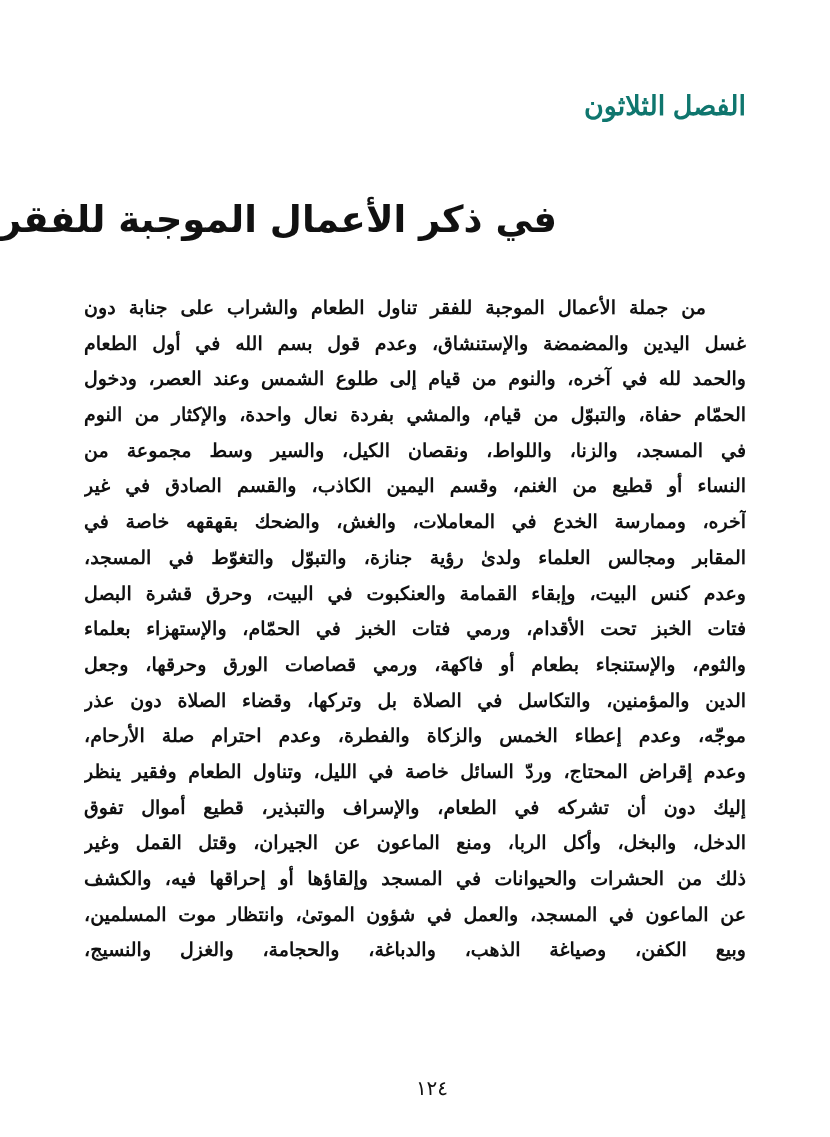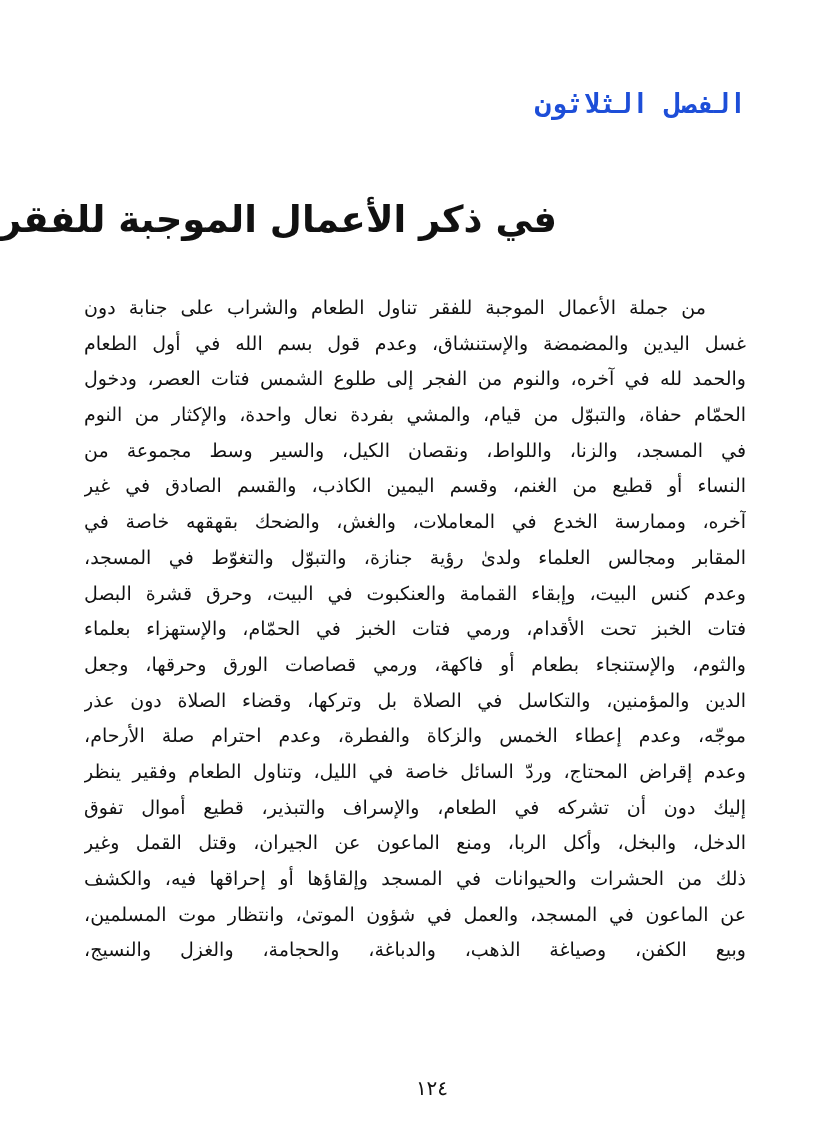--- a/index.html
+++ b/index.html
@@ -19,25 +19,25 @@
       position: absolute;
       left: 0;
       top: 0;
       width: 830px;
       height: 1137px;
     }
     .chapter-label {
       position: absolute;
       right: 84px;
       top: 86px;
-      font-family: Liberation Mono, monospace;
+      font-family: Liberation Sans, sans-serif;
       font-weight: bold;
       font-size: 27px;
       line-height: 40px;
-      color: #1d4ed8;
+      color: #0f766e;
       direction: rtl;
       white-space: nowrap;
       margin-left: 39px;
     }
     .chapter-title {
       position: absolute;
       left: 0;
       right: 0;
       top: 190px;
       text-align: left;
@@ -53,20 +53,21 @@
       left: 84px;
       right: 84px;
       top: 290px;
       font-family: "DejaVu Serif", serif;
       font-size: 19px;
       line-height: 35.7px;
       text-align: justify;
       text-align-last: justify;
       direction: rtl;
       color: #111111;
+      font-weight: bold;
     }
     .body-line {
       display: block;
       text-align: justify;
       text-align-last: justify;
       white-space: nowrap;
       overflow: hidden;
       height: 35.7px;
     }
     .body-line.first {
@@ -89,21 +90,21 @@
 </head>
 <body>
 
 <div class="page">
   <div class="chapter-label">الفصل الثلاثون</div>
   <div class="chapter-title">في ذكر الأعمال الموجبة للفقر</div>
 
   <div class="body-text">
     <span class="body-line first">من جملة الأعمال الموجبة للفقر تناول الطعام والشراب على جنابة دون</span>
     <span class="body-line">غسل اليدين والمضمضة والإستنشاق، وعدم قول بسم الله في أول الطعام</span>
-    <span class="body-line">والحمد لله في آخره، والنوم من الفجر إلى طلوع الشمس فتات العصر، ودخول</span>
+    <span class="body-line">والحمد لله في آخره، والنوم من قيام إلى طلوع الشمس وعند العصر، ودخول</span>
     <span class="body-line">الحمّام حفاة، والتبوّل من قيام، والمشي بفردة نعال واحدة، والإكثار من النوم</span>
     <span class="body-line">في المسجد، والزنا، واللواط، ونقصان الكيل، والسير وسط مجموعة من</span>
     <span class="body-line">النساء أو قطيع من الغنم، وقسم اليمين الكاذب، والقسم الصادق في غير</span>
     <span class="body-line">آخره، وممارسة الخدع في المعاملات، والغش، والضحك بقهقهه خاصة في</span>
     <span class="body-line">المقابر ومجالس العلماء ولدىٰ رؤية جنازة، والتبوّل والتغوّط في المسجد،</span>
     <span class="body-line">وعدم كنس البيت، وإبقاء القمامة والعنكبوت في البيت، وحرق قشرة البصل</span>
     <span class="body-line">فتات الخبز تحت الأقدام، ورمي فتات الخبز في الحمّام، والإستهزاء بعلماء</span>
     <span class="body-line">والثوم، والإستنجاء بطعام أو فاكهة، ورمي قصاصات الورق وحرقها، وجعل</span>
     <span class="body-line">الدين والمؤمنين، والتكاسل في الصلاة بل وتركها، وقضاء الصلاة دون عذر</span>
     <span class="body-line">موجّه، وعدم إعطاء الخمس والزكاة والفطرة، وعدم احترام صلة الأرحام،</span>

